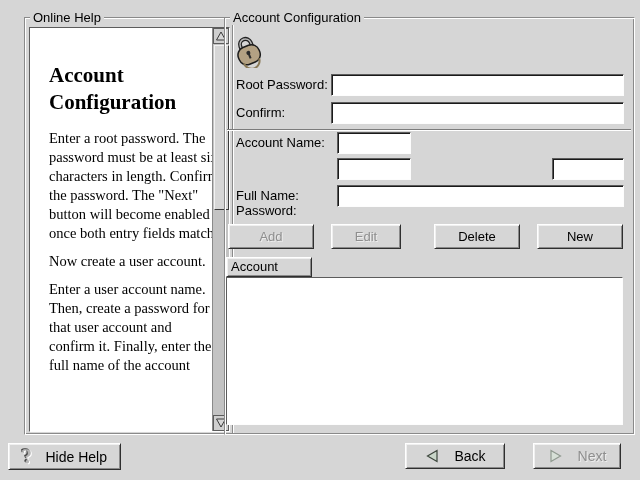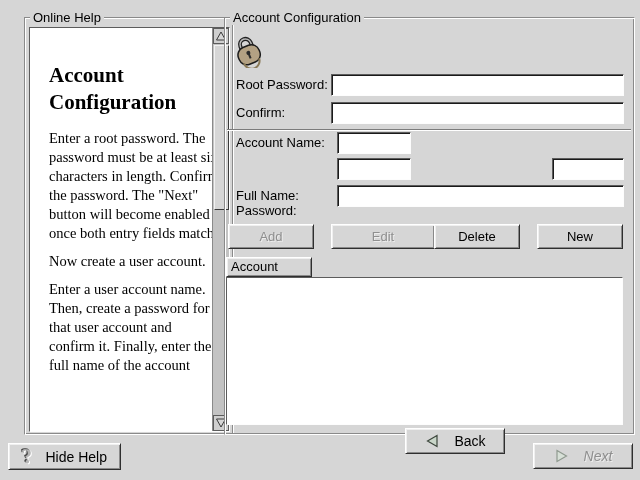--- a/index.html
+++ b/index.html
@@ -121,39 +121,39 @@
   <input class="entry" type="text" style="left: 337px; top: 132px; width: 74px;" value="">
 
   <div class="lbl" style="left:236px;top:158px;margin-top:42px;">Password:</div>
   <input class="entry" type="password" style="left: 337px; top: 158px; width: 74px;" value="">
   <input class="entry" type="password" style="left: 552px; top: 158px; width: 72px;" value="">
 
   <div class="lbl" style="left:236px;top:185px;">Full Name:</div>
   <input class="entry" type="text" style="left: 337px; top: 185px; width: 287px;" value="">
 
   <button class="btn disabled" style="left:228px;top:224px;width:86px;height:25px;">Add</button>
-  <button class="btn disabled" style="left:331px;top:224px;width:104px;height:25px;">Edit</button>
+  <button class="btn disabled" style="left:331px;top:224px;width:70px;height:25px;">Edit</button>
   <button class="btn" style="left:434px;top:224px;width:86px;height:25px;">Delete</button>
   <button class="btn" style="left:537px;top:224px;width:86px;height:25px;">New</button>
 
   <div class="thead-cell" style="left:226px;top:257px;width:86px;">Account Name</div>
   <div class="tbody" style="left:226px;top:277px;width:397px;height:148px;"></div>
 
   <button class="btn" style="left:8px;top:443px;width:113px;height:27px;gap:13px;font-size:14px;">
     <span class="qmark">?</span>
     <span>Hide Help</span>
   </button>
 
-  <button class="btn nav-btn" style="left:405px;top:428px;width:100px;height:26px;">
+  <button class="btn nav-btn" style="left:405px;top:443px;width:100px;height:26px;">
     <svg width="16" height="16" viewBox="0 0 16 16">
       <polygon points="13,2.5 3.5,8 13,13.5" fill="#c9d6c9" stroke="#3c463c" stroke-width="1.2"></polygon>
     </svg>
     <span class="txt">Back</span>
   </button>
 
-  <button class="btn nav-btn disabled" style="left:533px;top:443px;width:100px;height:26px;font-style:italic;">
+  <button class="btn nav-btn disabled" style="left:533px;top:443px;width:88px;height:26px;">
     <svg width="16" height="16" viewBox="0 0 16 16">
       <polygon points="3,2.5 12.5,8 3,13.5" fill="#d7e0d7" stroke="#8f998f" stroke-width="1.2"></polygon>
     </svg>
     <span class="txt">Next</span>
   </button>
 
 </div>
 
 </body></html>

